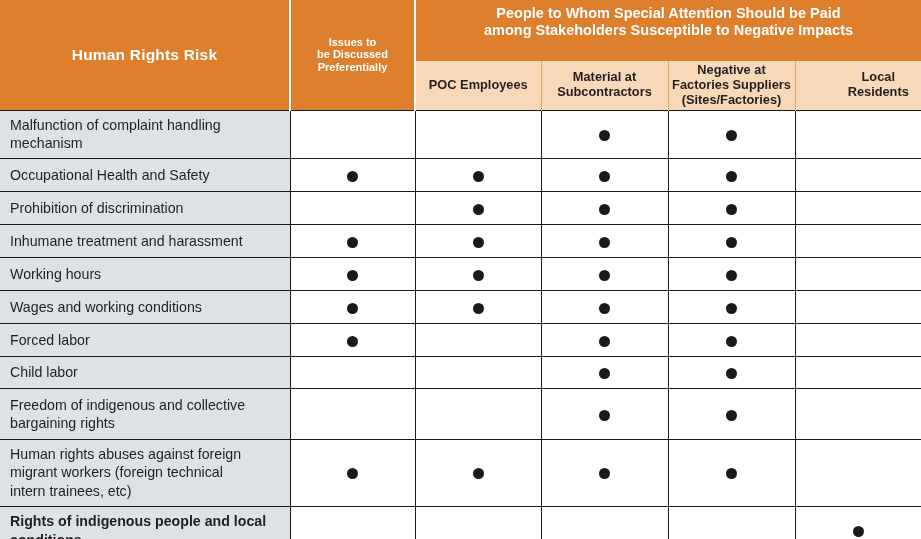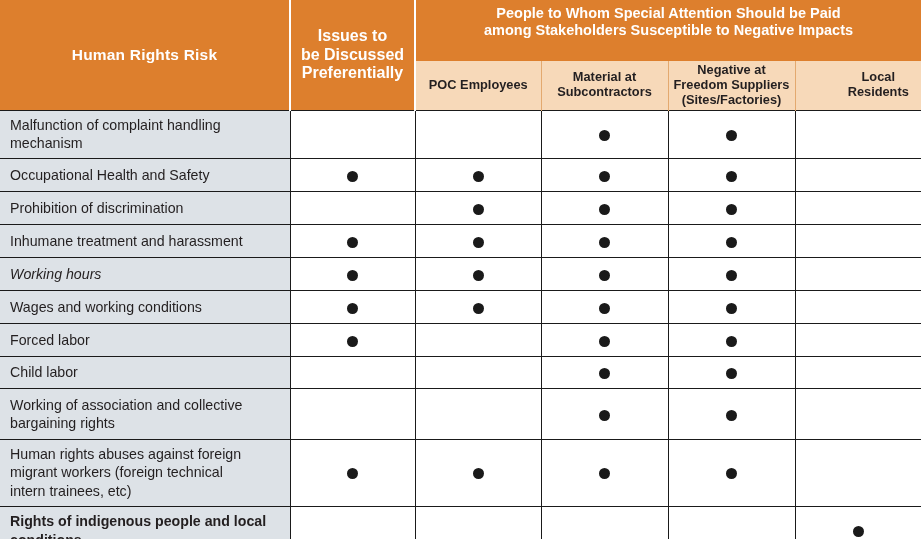--- a/index.html
+++ b/index.html
@@ -37,21 +37,21 @@
     vertical-align: middle;
     line-height: 1.18;
     border: none;
     padding: 2px 4px;
   }
   .hdr-risk {
     font-size: 15.5px;
     letter-spacing: .2px;
   }
   .hdr-issues {
-    font-size: 16px;
+    font-size: 11px;
   }
   .hdr-group {
     font-size: 14.5px;
     height: 40px;
     padding-bottom: 19px;
   }
   .hdr-sub {
     background: #f7d9b9;
     color: #231f20;
     font-weight: bold;
@@ -132,21 +132,21 @@
       <tr>
         <td class="hdr-sub first">
           <div>POC Employees</div>
         </td>
         <td class="hdr-sub">
           <div>Material at</div>
           <div>Subcontractors</div>
         </td>
         <td class="hdr-sub">
           <div>Negative at</div>
-          <div>Freedom Suppliers</div>
+          <div>Factories Suppliers</div>
           <div>(Sites/Factories)</div>
         </td>
         <td class="hdr-sub last">
           <div>Local Residents</div>
         </td>
       </tr>
     </thead>
 
     <tbody id="table-body">
         <tr style="height: 48px;">
@@ -183,21 +183,21 @@
         <tr style="height: 33px;">
           <td class="risk-label">
             <div>Inhumane treatment and harassment</div>
           </td>
           <td class="mark-cell"><span class="dot"></span></td>
           <td class="mark-cell"><span class="dot"></span></td>
           <td class="mark-cell"><span class="dot"></span></td>
           <td class="mark-cell"><span class="dot"></span></td>
           <td class="mark-cell"></td>
         </tr>
-        <tr style="height: 33px; font-style: italic;">
+        <tr style="height: 33px;">
           <td class="risk-label">
             <div>Working hours</div>
           </td>
           <td class="mark-cell"><span class="dot"></span></td>
           <td class="mark-cell"><span class="dot"></span></td>
           <td class="mark-cell"><span class="dot"></span></td>
           <td class="mark-cell"><span class="dot"></span></td>
           <td class="mark-cell"></td>
         </tr>
         <tr style="height: 33px;">
@@ -225,21 +225,21 @@
             <div>Child labor</div>
           </td>
           <td class="mark-cell"></td>
           <td class="mark-cell"></td>
           <td class="mark-cell"><span class="dot"></span></td>
           <td class="mark-cell"><span class="dot"></span></td>
           <td class="mark-cell"></td>
         </tr>
         <tr style="height: 51px;">
           <td class="risk-label">
-            <div>Working of association and collective</div>
+            <div>Freedom of indigenous and collective</div>
             <div>bargaining rights</div>
           </td>
           <td class="mark-cell"></td>
           <td class="mark-cell"></td>
           <td class="mark-cell"><span class="dot"></span></td>
           <td class="mark-cell"><span class="dot"></span></td>
           <td class="mark-cell"></td>
         </tr>
         <tr style="height: 66px;">
           <td class="risk-label">

